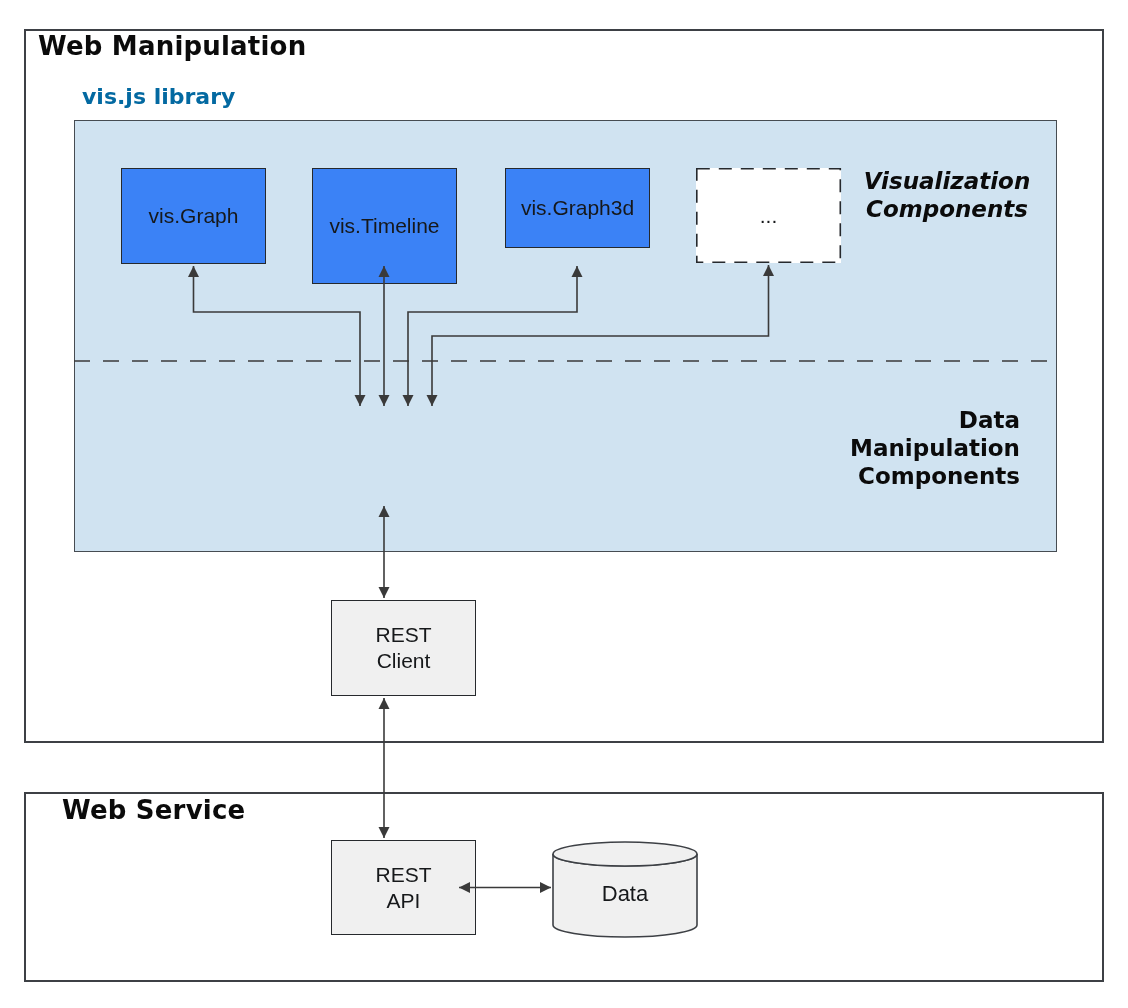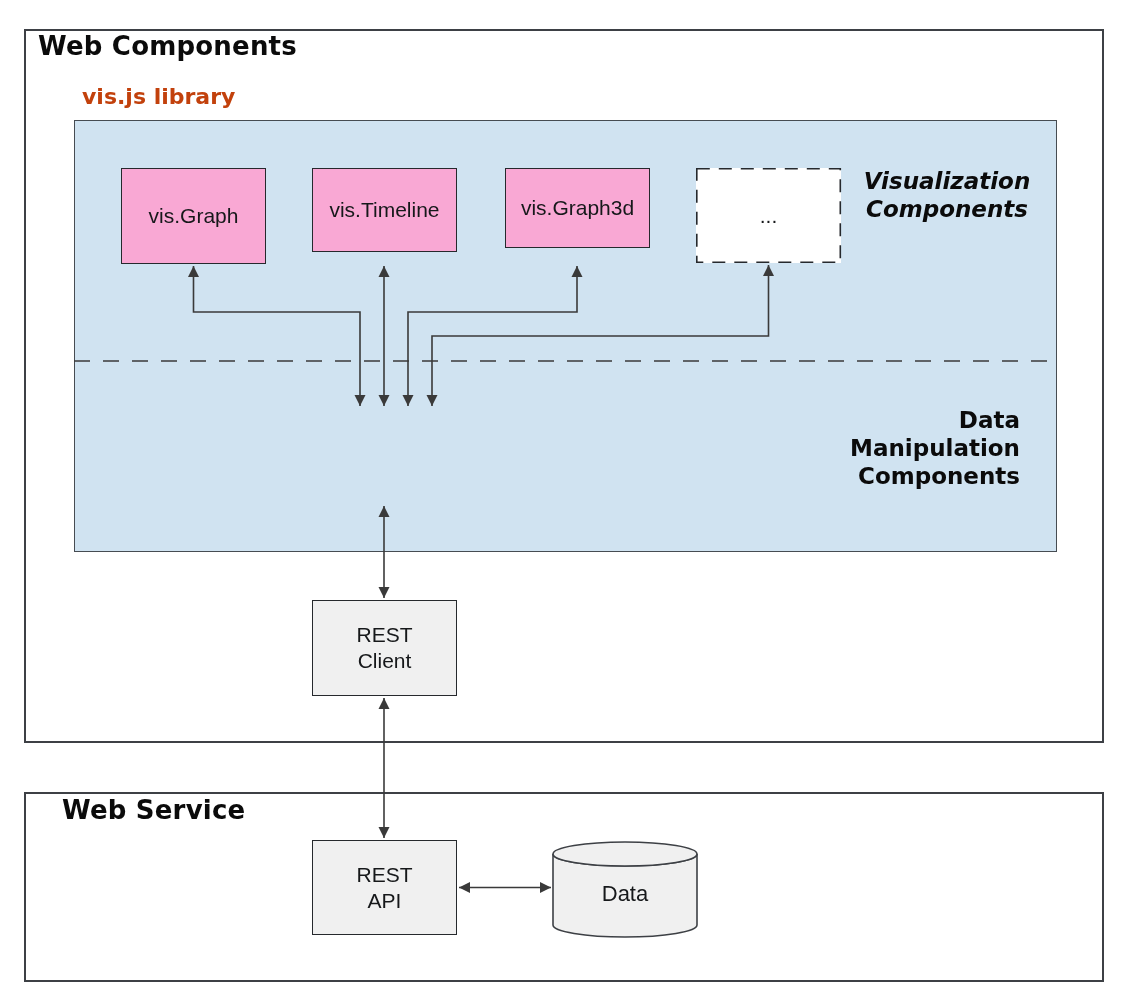--- a/index.html
+++ b/index.html
@@ -16,40 +16,40 @@
 
   .frame-title {
     position:absolute; font-weight:bold; font-size:26px; color:#0b0b0b;
     letter-spacing:0.2px; white-space:nowrap;
   }
   #webapp-title { left:38px; top:31px; }
   #websvc-title { left:38px; top:795px;margin-left:24px; }
 
   #lib-title {
     position:absolute; left:82px; top:84px;
-    font-weight:bold; font-size:22px; color:#c2410c; white-space:nowrap;
+    font-weight:bold; font-size:22px; color:#0369a1; white-space:nowrap;
   }
   #lib-box {
     position:absolute; left:74px; top:120px; width:983px; height:432px;
     box-sizing:border-box; background:#d0e3f1; border:1.5px solid #464c52;
   }
 
   .node {
     position:absolute; box-sizing:border-box;
     display:flex; align-items:center; justify-content:center;
     text-align:center; white-space:pre-line;
     font-family:"Liberation Sans", sans-serif;
     font-size:21px; line-height:26px; color:#16181a;
   }
-  .node-white  { background:#f9a8d4; border:1.5px solid #26292d; }
-  .node-gray   { background:#f0f0f0; border:1.5px solid #26292d; }
+  .node-white  { background:#3b82f6; border:1.5px solid #26292d; }
+  .node-gray   { background:#f0f0f0; border:1.5px solid #26292d;margin-left:19px; }
   .node-dashed { background:#ffffff; border:none; }
 
   #node-graph      { left:121px; top:168px; width:145px; height:96px; }
-  #node-timeline   { left:312px; top:168px; width:145px; height:84px; }
+  #node-timeline   { left:312px; top:168px; width:145px; height:116px; }
   #node-graph3d    { left:505px; top:168px; width:145px; height:80px; }
   #node-more       { left:696px; top:168px; width:145px; height:95px; }
   #node-dataset    { left:312px; top:408px; width:145px; height:96px; }
   #node-restclient { left:312px; top:600px; width:145px; height:96px; }
   #node-restapi    { left:312px; top:840px; width:145px; height:95px; }
 
   .section-label {
     position:absolute; font-weight:bold; font-size:23px; line-height:28px;
     color:#0b0b0b; white-space:pre-line;
   }
@@ -65,21 +65,21 @@
     z-index:6; display:flex; align-items:center; justify-content:center;
     font-family:"Liberation Sans", sans-serif; font-size:22px; color:#16181a;
   }
 </style>
 </head>
 <body>
 
 <div class="stage">
 
   <div class="frame" id="webapp-frame"></div>
-  <div class="frame-title" id="webapp-title">Web Components</div>
+  <div class="frame-title" id="webapp-title">Web Manipulation</div>
 
   <div id="lib-title">vis.js library</div>
   <div id="lib-box"></div>
 
   <div class="node node-white" id="node-graph">
     <span>vis.Graph</span>
   </div>
   <div class="node node-white" id="node-timeline">
     <span>vis.Timeline</span>
   </div>

